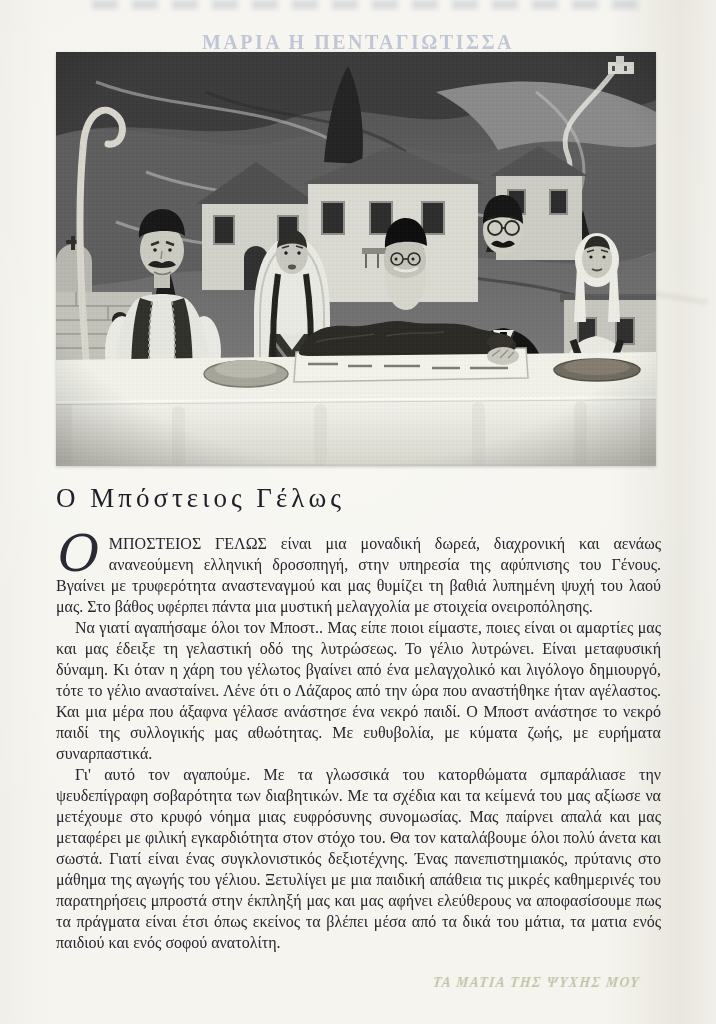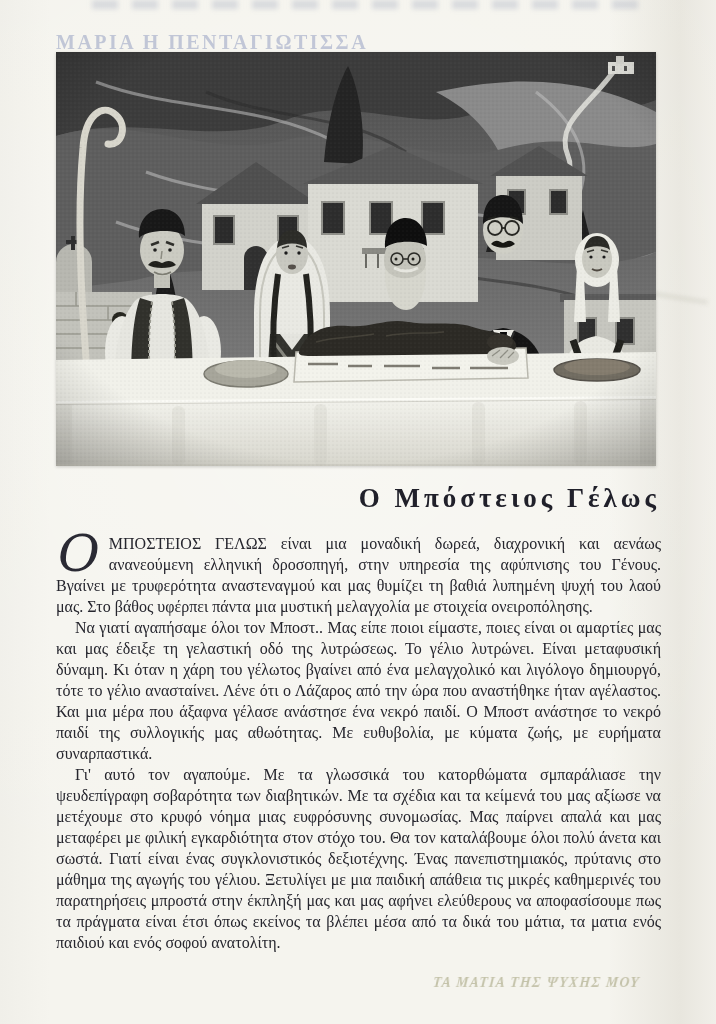--- a/index.html
+++ b/index.html
@@ -22,20 +22,21 @@
   }
   
   .bleed-smudge{
     position:absolute;left:92px;top:0;width:560px;height:9px;
     background:repeating-linear-gradient(90deg,
       rgba(150,158,182,0.30) 0 26px, rgba(150,158,182,0) 26px 40px);
     filter:blur(2.6px);
   }
   .bleed-title{
     position:absolute;left:56px;top:31px;width:604px;
+    text-align:center;
     font-weight:bold;font-size:20px;letter-spacing:2.5px;
     color:rgba(128,143,185,0.45);
     filter:blur(0.7px);
     z-index:0;
     white-space:nowrap;
   }
   .bleed-bottom{
     position:absolute;top:975px;right:76px;
     font-weight:bold;font-style:italic;
     font-size:13.5px;letter-spacing:1.5px;
@@ -48,22 +49,22 @@
   .photo{
     position:absolute;left:56px;top:52px;width:600px;height:414px;
     z-index:1;
     box-shadow:0 1px 3px rgba(0,0,0,0.18);
     background:#6d6d6d;
   }
   .photo svg{display:block;}
   
   .title{
     position:absolute;left:56px;top:483px;width:604px;margin:0;
-    text-align:right;
-    font-size:27px;font-weight:700;
+    text-align:left;
+    font-size:27px;font-weight:400;
     letter-spacing:4px;
     color:#20202a;
   }
   .body{
     position:absolute;left:56px;top:533px;width:605px;
     font-size:16px;line-height:21px;
     color:#26262e;
     text-align:justify;
   }
   .body p{margin:0;text-indent:19px;}

